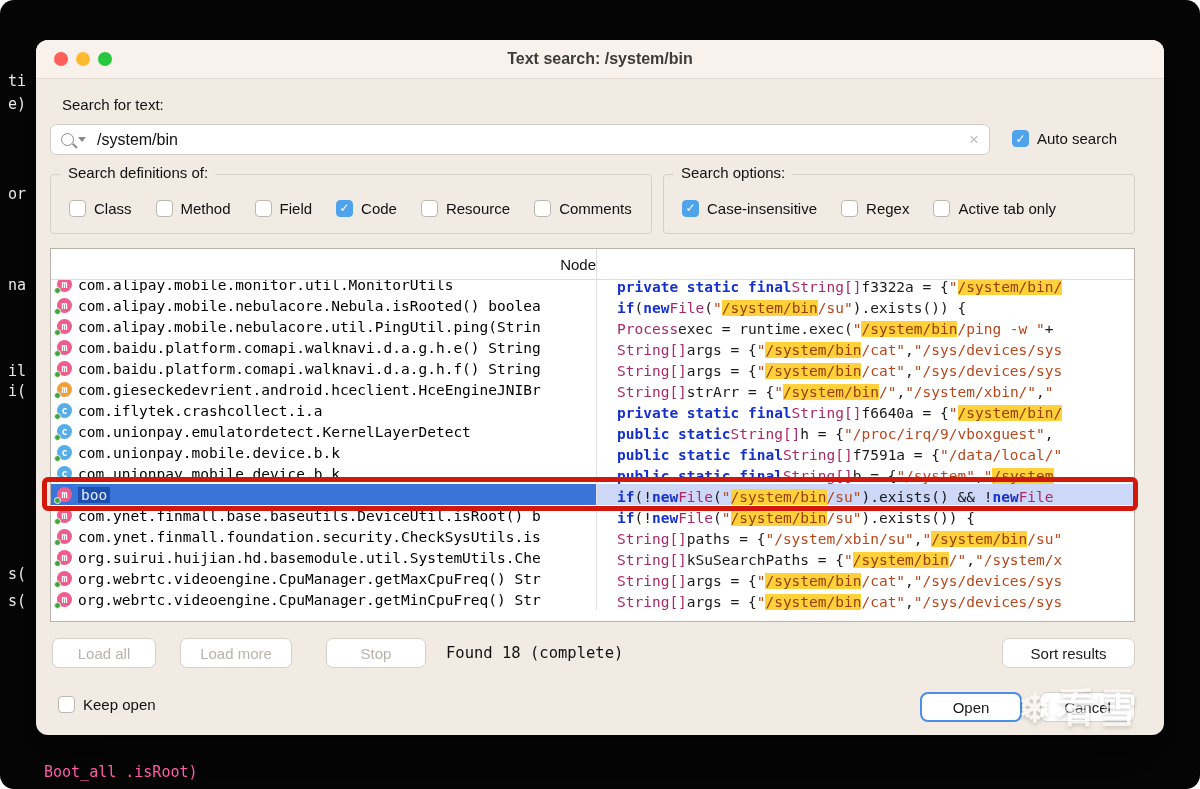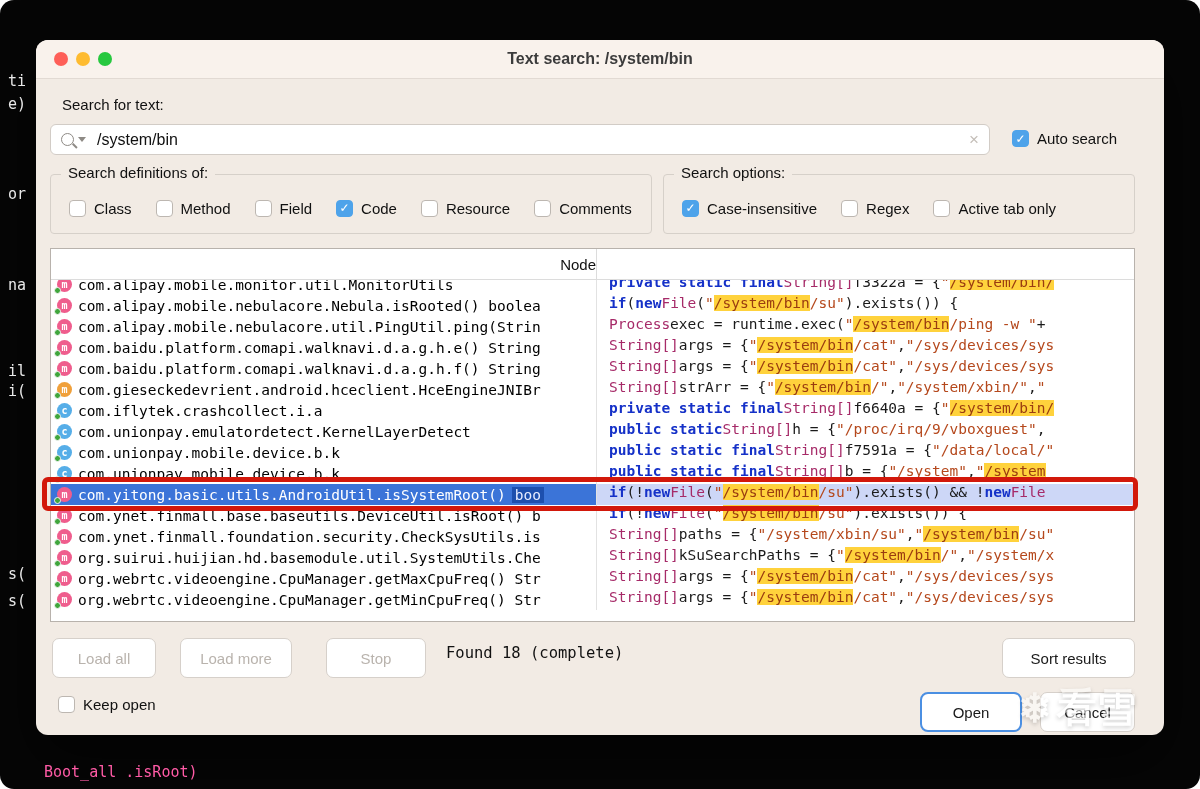--- a/index.html
+++ b/index.html
@@ -35,37 +35,37 @@
   .group2{left:627px;top:134px;width:470px;height:58px;}
 
   .table{position:absolute;left:14px;top:208px;width:1085px;height:374px;background:#fff;border:1px solid #b8b2ac;box-sizing:border-box;overflow:hidden;}
   .thead{height:30px;display:flex;border-bottom:1px solid #dcdcdc;align-items:center;}
   .th-node{width:545px;text-align:right;font-size:15px;color:#111;}
   .th-code{flex:1;border-left:1px solid #dcdcdc;height:100%;}
   .tbody{position:relative;height:342px;overflow:hidden;}
   .rows{position:absolute;top:-6px;left:0;right:0;}
   .row{display:flex;height:21px;font-family:"DejaVu Sans Mono",monospace;font-size:14.5px;white-space:nowrap;}
   .cell-node{width:545px;box-sizing:border-box;display:flex;align-items:center;gap:6px;padding:0 4px 0 6px;overflow:hidden;height:100%;color:#000;}
-  .cell-code{flex:1;border-left:1px solid #e2e2e2;padding-left:12px;overflow:hidden;height:100%;display:flex;align-items:flex-start;}
+  .cell-code{flex:1;border-left:1px solid #e2e2e2;padding-left:20px;overflow:hidden;height:100%;display:flex;align-items:flex-end;}
   .row.selected .cell-node{background:#3b74d8;color:#fff;}
   .row.selected .cell-code{background:#cdd7f7;}
   .node-tail{background:#1d4fae;padding:0 3px;color:#e7ecff;}
   .node-icon{flex:0 0 15px;width:15px;height:15px;border-radius:50%;color:#fff;font-size:10px;font-weight:bold;display:inline-flex;align-items:center;justify-content:center;position:relative;font-family:"DejaVu Sans Mono",monospace;line-height:1;}
   .icon-m{background:#ef5d8d;}
   .icon-m2{background:#f0a03a;}
   .icon-c{background:#56aee8;}
   .node-icon::after{content:"";position:absolute;left:-3px;bottom:-2px;width:7px;height:7px;border-radius:50%;background:#3fa63c;border:1px solid #f4f4f4;box-sizing:border-box;}
 
   .seg-k{color:#1531c8;font-weight:bold;}
   .seg-t{color:#a62a68;}
   .seg-s{color:#b5481c;}
   .seg-h{background:#ffd23c;color:#9a3c10;}
   .seg-p{color:#1a1a1a;}
 
-  .btn{position:absolute;height:40px;background:#fff;border:1px solid #d6d0ca;border-radius:7px;font-size:15px;color:#1a1a1a;display:flex;align-items:center;justify-content:center;box-sizing:border-box;}
+  .btn{position:absolute;height:30px;background:#fff;border:1px solid #d6d0ca;border-radius:7px;font-size:15px;color:#1a1a1a;display:flex;align-items:center;justify-content:center;box-sizing:border-box;}
   .btn.disabled{color:#b9b3ad;}
   #btn-load-all{left:16px;top:598px;width:104px;}
   #btn-load-more{left:144px;top:598px;width:112px;}
   #btn-stop{left:290px;top:598px;width:100px;}
   .status{position:absolute;left:410px;top:604px;font-family:"DejaVu Sans Mono",monospace;font-size:15.5px;color:#111;}
   #btn-sort{left:966px;top:598px;width:133px;}
   #btn-open{left:884px;top:652px;width:102px;border:2px solid #4b8fe2;border-radius:8px;}
   #btn-cancel{left:1004px;top:652px;width:95px;}
 
   .anno{position:absolute;left:42px;top:477px;width:1096px;height:34px;border:5px solid #d2180b;border-radius:6px;z-index:20;box-sizing:border-box;pointer-events:none;}
@@ -304,21 +304,20 @@
                 <span class="seg-p"> b = {</span>
                 <span class="seg-s">"/system"</span>
                 <span class="seg-p">, </span>
                 <span class="seg-s">"</span>
                 <span class="seg-h">/system</span>
               </div>
             </div>
             <div class="row selected">
               <div class="cell-node">
                 <span class="node-icon icon-m">m</span>
-                <span class="node-text">com.yitong.basic.utils.AndroidUtil.isSystemRoot() </span>
                 <span class="node-tail">boo</span>
               </div>
               <div class="cell-code">
                 <span class="seg-k">if</span>
                 <span class="seg-p"> (!</span>
                 <span class="seg-k">new</span>
                 <span class="seg-p"> </span>
                 <span class="seg-t">File</span>
                 <span class="seg-p">(</span>
                 <span class="seg-s">"</span>

